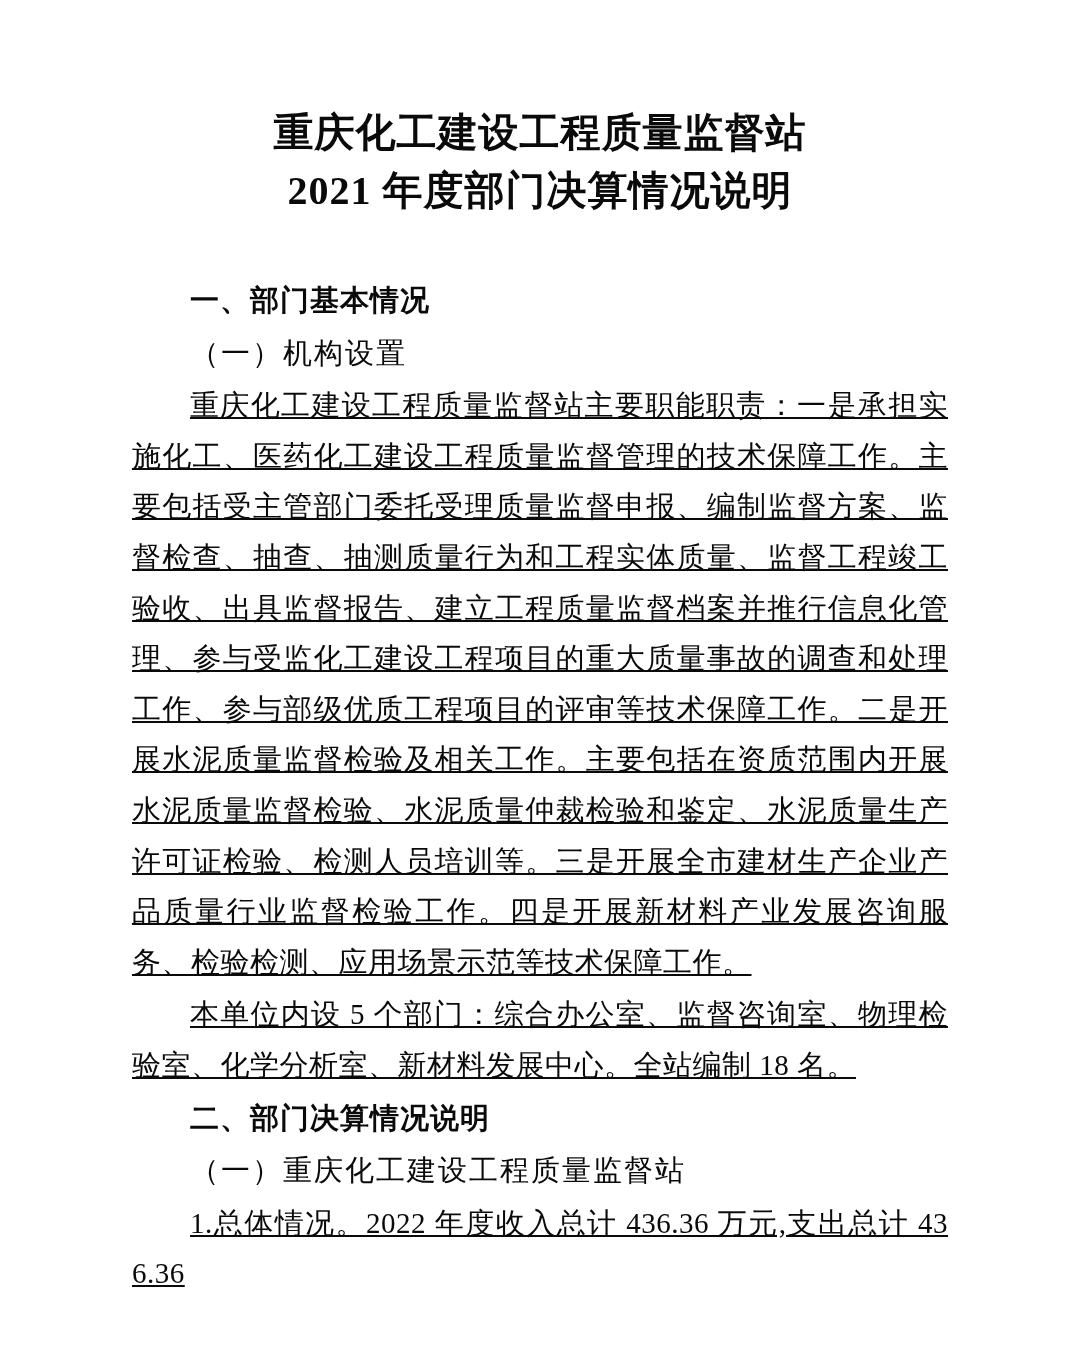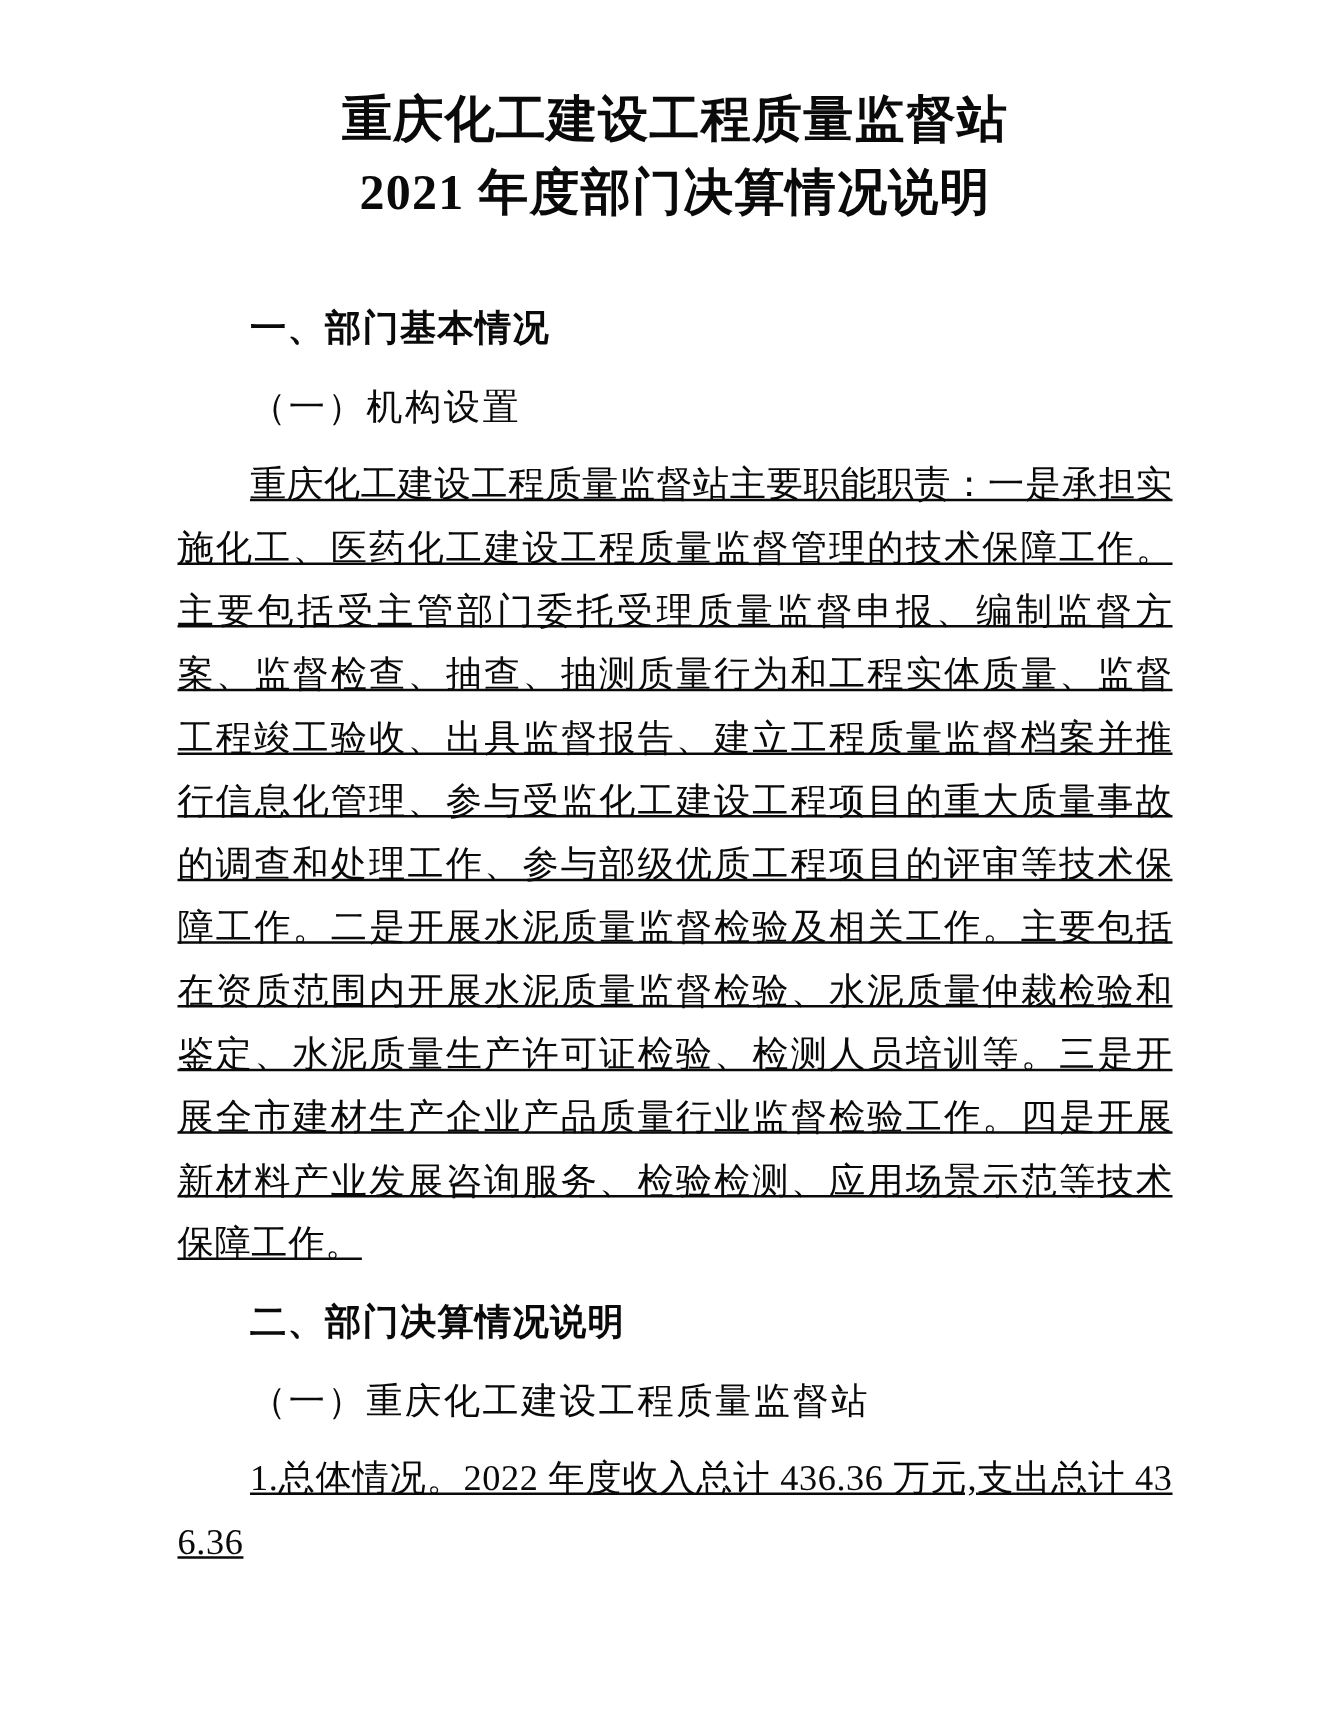--- a/index.html
+++ b/index.html
@@ -10,40 +10,40 @@
   body {
     width: 1074px;
     height: 1372px;
     color: #0a0a0a;
     font-family: "Liberation Serif", "DejaVu Serif", serif;
   }
   .page {
     box-sizing: border-box;
     width: 1074px;
     height: 1372px;
-    padding: 67px 124px 0 130px;
+    padding: 104px 124px 0 130px;
     overflow: hidden;
     background: #ffffff;
   }
   .doc-title {
     margin: 0;
     text-align: center;
     font-size: 40px;
     line-height: 58px;
     font-weight: bold;
     font-family: "Liberation Serif", "DejaVu Serif", serif;
     letter-spacing: 1px;
   }
   .content {
     margin-top: 55px;
     font-size: 29px;
     line-height: 50.6px;
   }
   .content p {
-    margin: 12px;
+    margin: 2px;
     padding: 0;
   }
   .h1 {
     font-family: "Liberation Sans", "DejaVu Sans", sans-serif;
     font-weight: bold;
     text-indent: 2em;
     letter-spacing: 1px;
   }
   .h2 {
     font-weight: normal;
@@ -65,17 +65,18 @@
 <main class="page">
   <header class="doc-title">
     <div class="title-line">重庆化工建设工程质量监督站</div>
     <div class="title-line">2021 年度部门决算情况说明</div>
   </header>
 
   <section class="content">
     <p class="h1">一、部门基本情况</p>
     <p class="h2">（一）机构设置</p>
     <p class="para">重庆化工建设工程质量监督站主要职能职责：一是承担实施化工、医药化工建设工程质量监督管理的技术保障工作。主要包括受主管部门委托受理质量监督申报、编制监督方案、监督检查、抽查、抽测质量行为和工程实体质量、监督工程竣工验收、出具监督报告、建立工程质量监督档案并推行信息化管理、参与受监化工建设工程项目的重大质量事故的调查和处理工作、参与部级优质工程项目的评审等技术保障工作。二是开展水泥质量监督检验及相关工作。主要包括在资质范围内开展水泥质量监督检验、水泥质量仲裁检验和鉴定、水泥质量生产许可证检验、检测人员培训等。三是开展全市建材生产企业产品质量行业监督检验工作。四是开展新材料产业发展咨询服务、检验检测、应用场景示范等技术保障工作。</p>
+    <p class="para">本单位内设 5 个部门：综合办公室、监督咨询室、物理检验室、化学分析室、新材料发展中心。全站编制 18 名。</p>
     <p class="h1">二、部门决算情况说明</p>
     <p class="h2">（一）重庆化工建设工程质量监督站</p>
     <p class="para">1.总体情况。2022 年度收入总计 436.36 万元,支出总计 436.36</p>
   </section>
 </main>
 
 </body></html>

